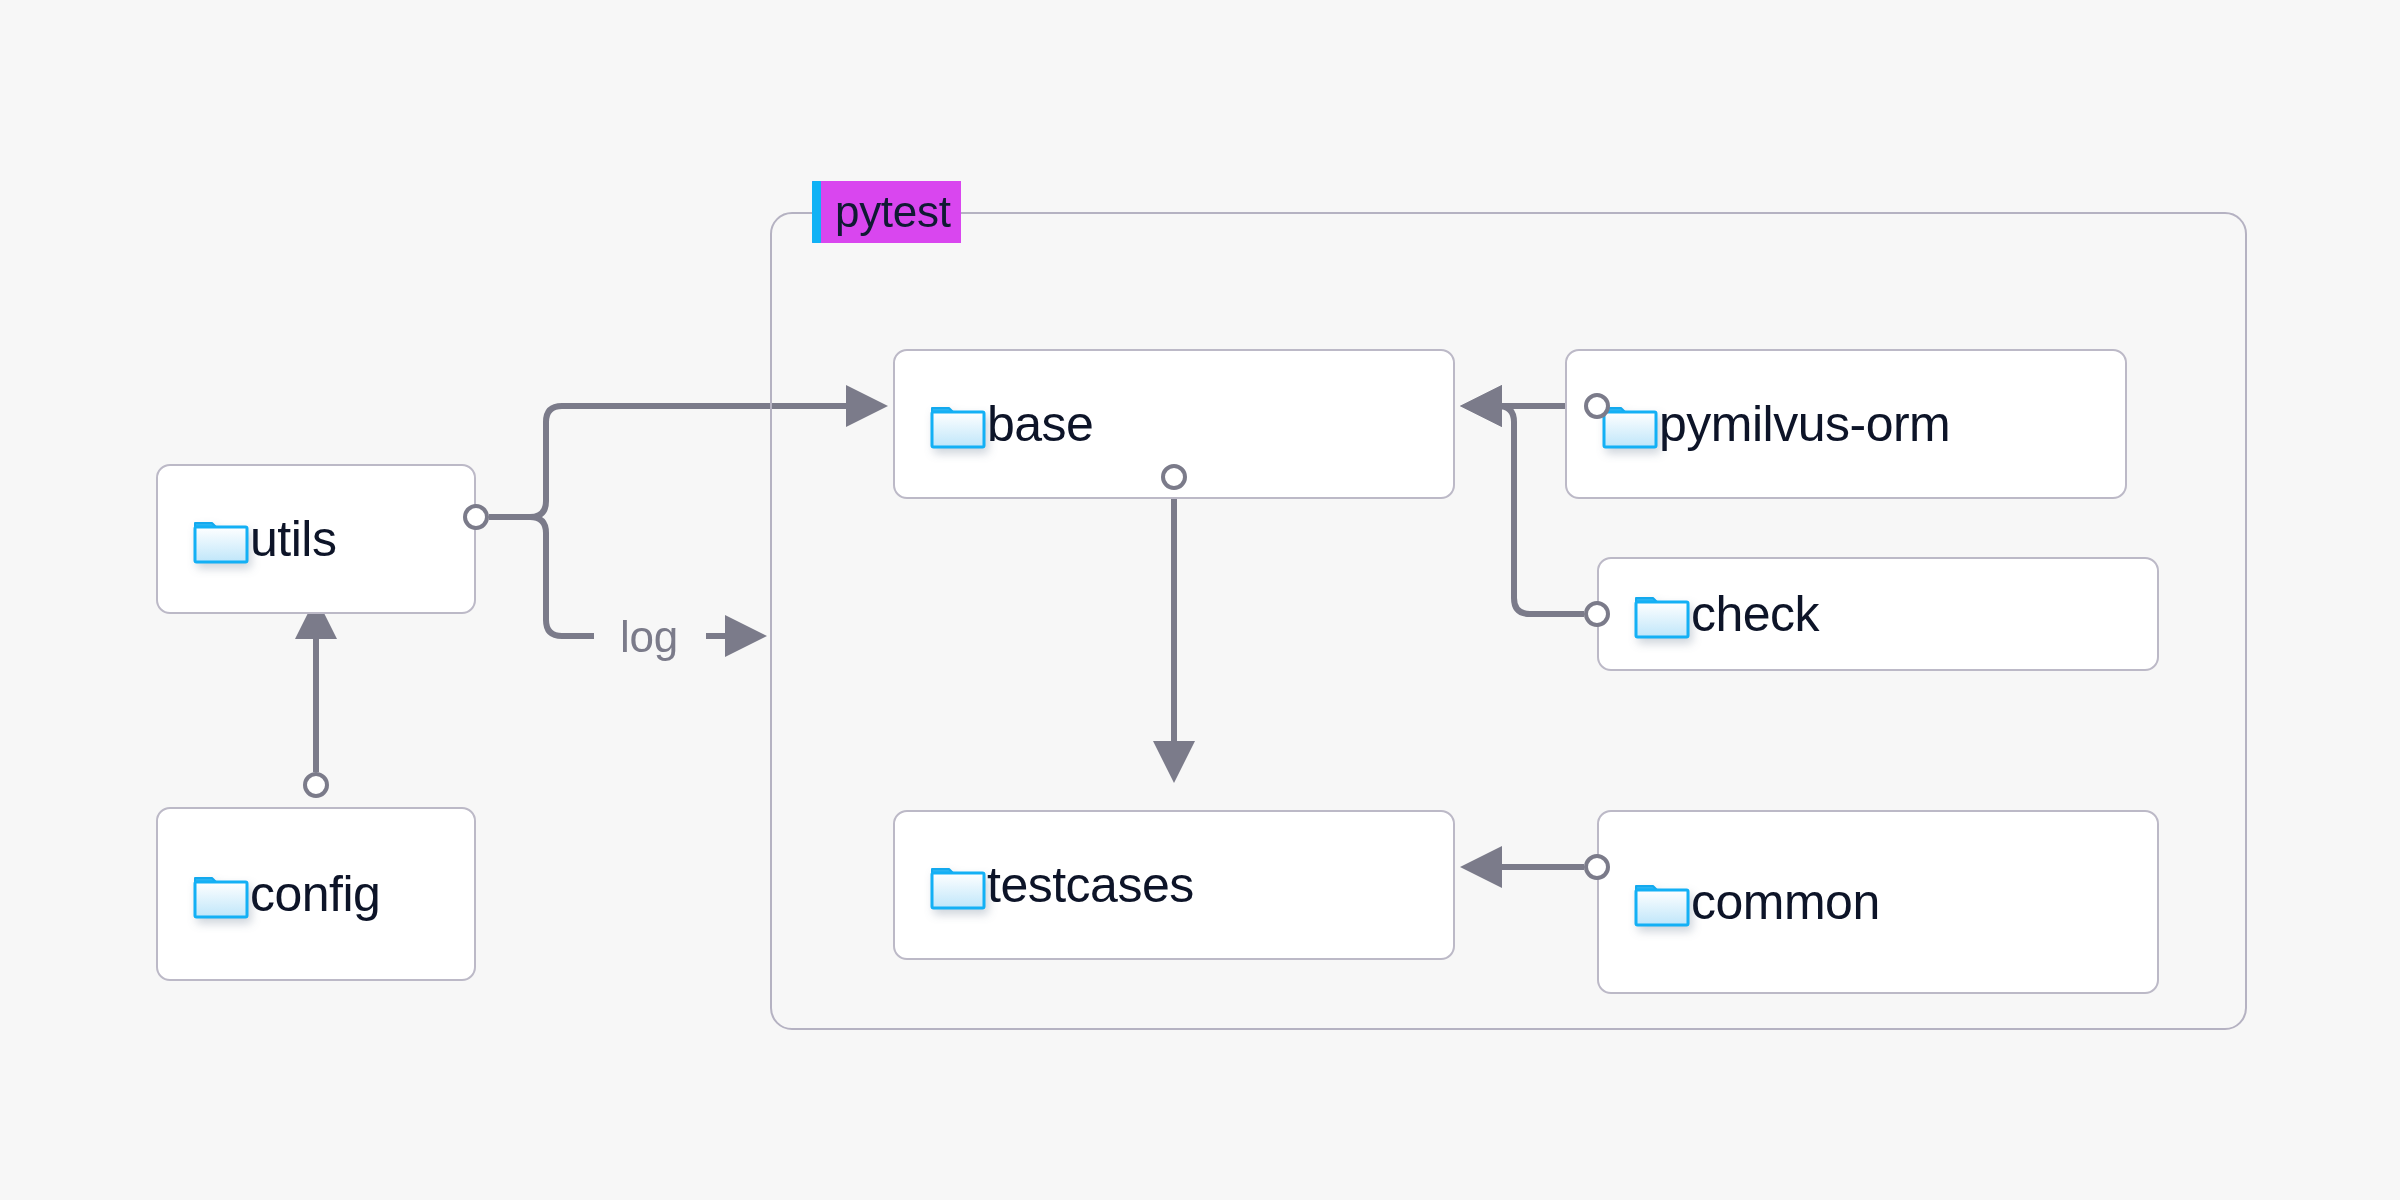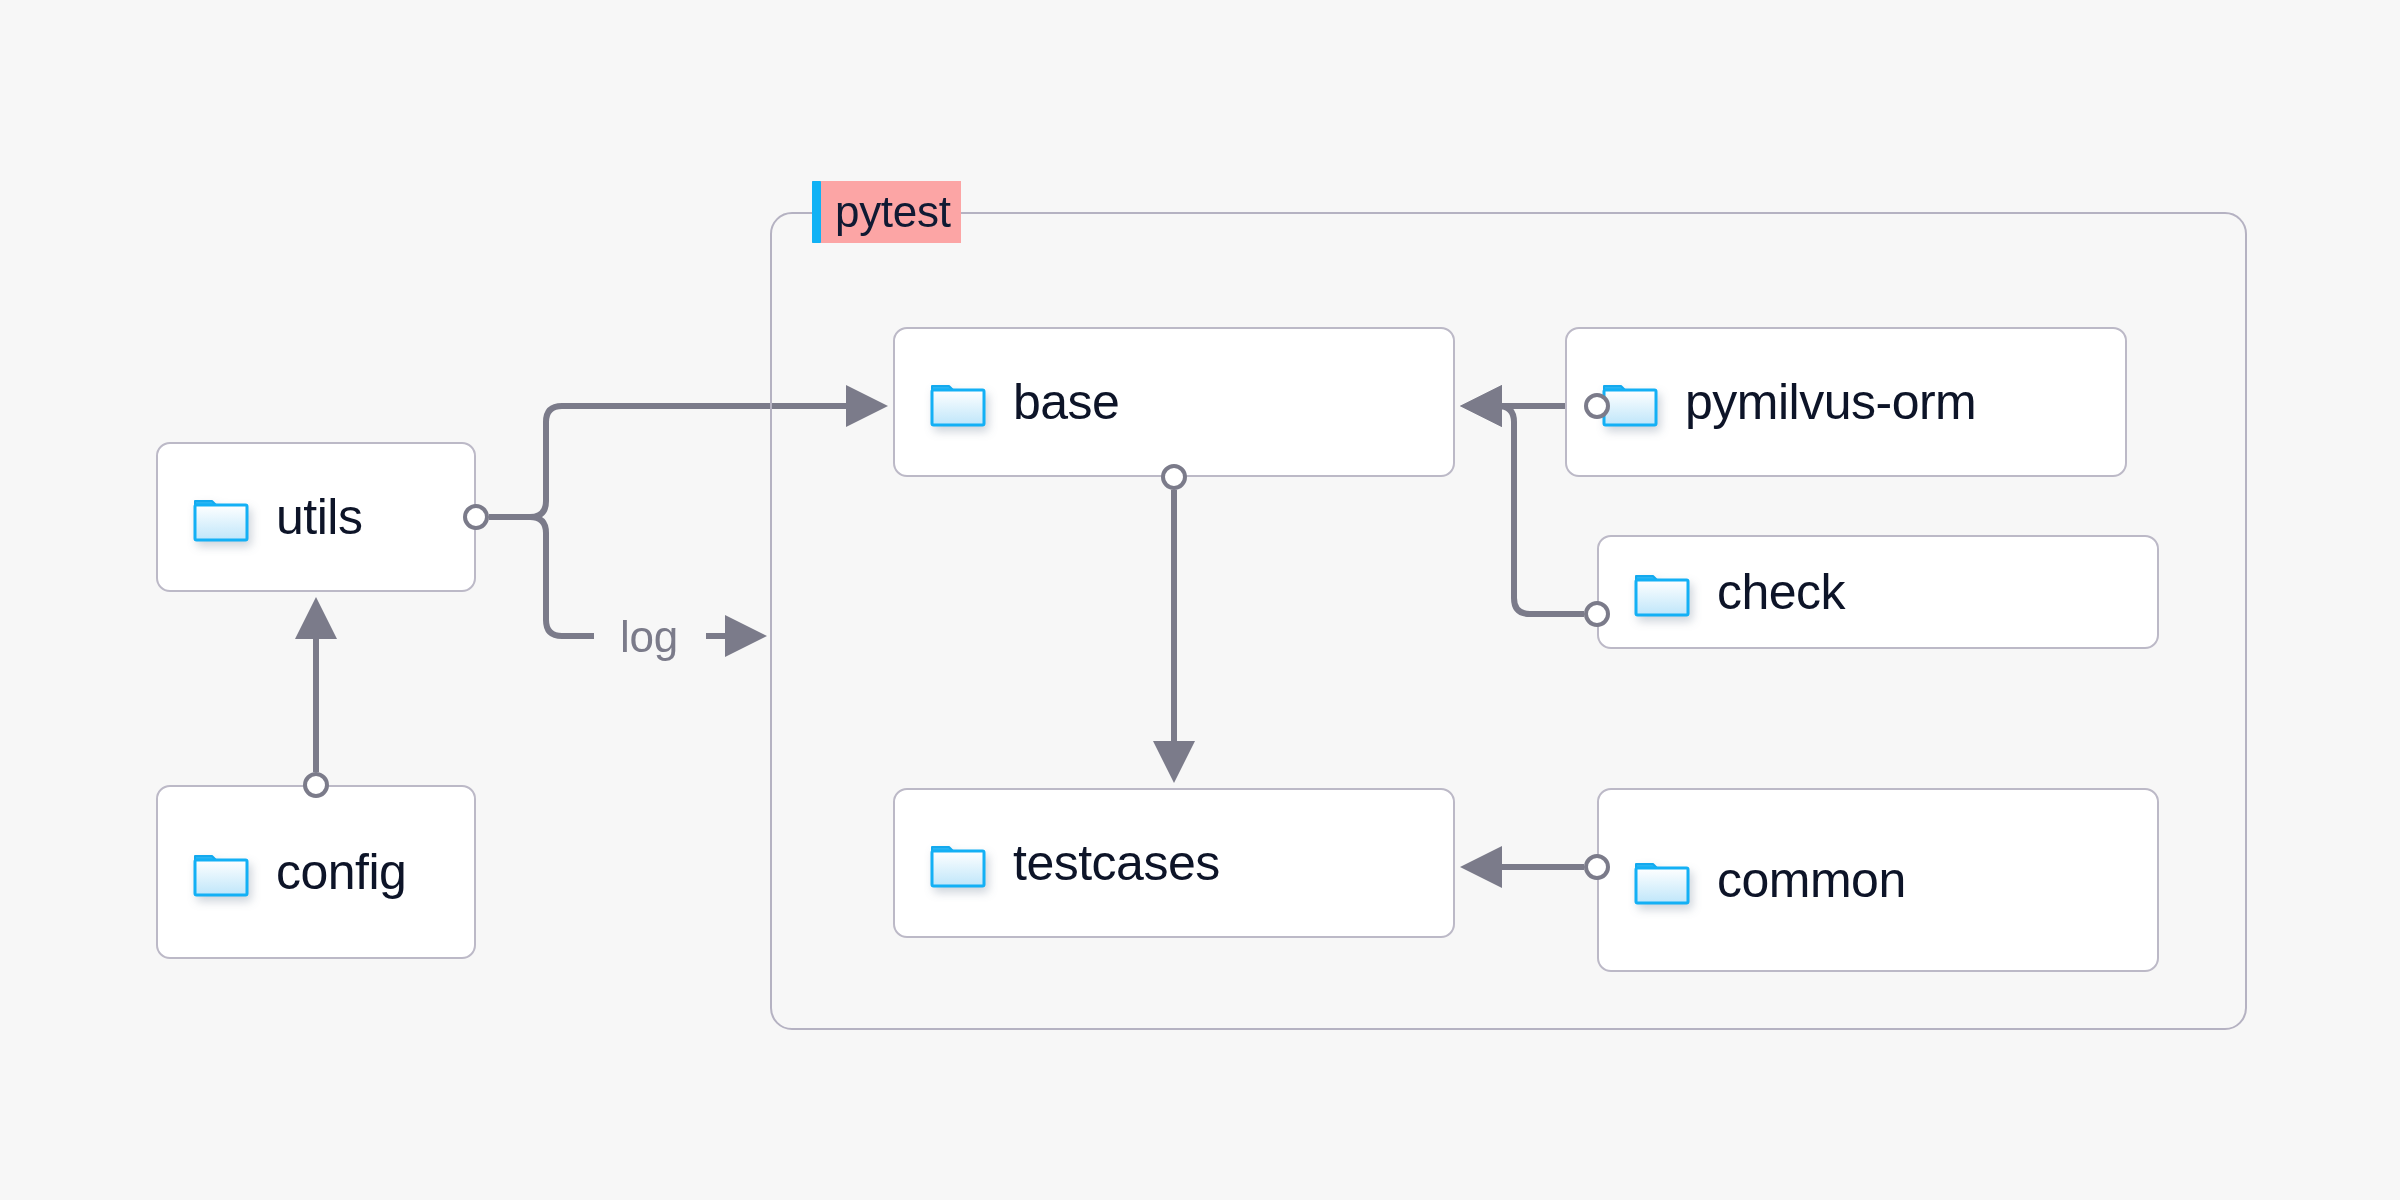--- a/index.html
+++ b/index.html
@@ -29,21 +29,21 @@
     box-sizing: border-box;
     border: 2px solid #b5b2c2;
     border-radius: 22px;
     background: transparent;
   }
   .group-label-wrap {
     position: absolute;
     display: flex;
     align-items: center;
     gap: 14px;
-    background: #fca5a5;
+    background: #d946ef;
     padding: 0 10px 0 0;
     height: 62px;
   }
   .group-accent {
     width: 9px;
     height: 62px;
     background: #10b2f5;
     border-radius: 1px;
     flex: none;
   }
@@ -57,21 +57,21 @@
   
   .node {
     position: absolute;
     box-sizing: border-box;
     background: #ffffff;
     border: 2px solid #bcb9c7;
     border-radius: 14px;
     display: flex;
     align-items: center;
     padding-left: 34px;
-    gap: 26px;
+    margin-top: 22px;
   }
   .node-label {
     font-size: 50px;
     color: #0d1428;
     letter-spacing: -0.5px;
     white-space: nowrap;
   }
 
   
   .folder-icon {

